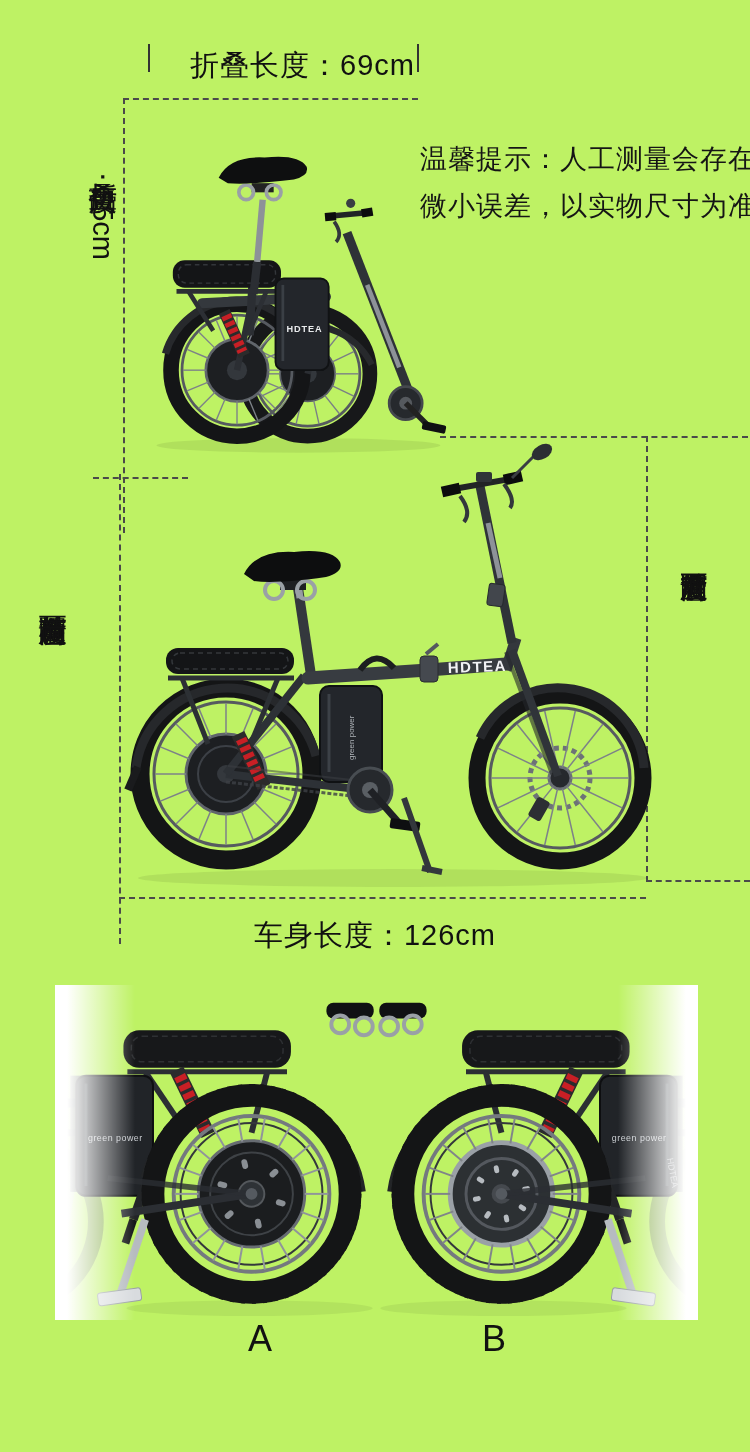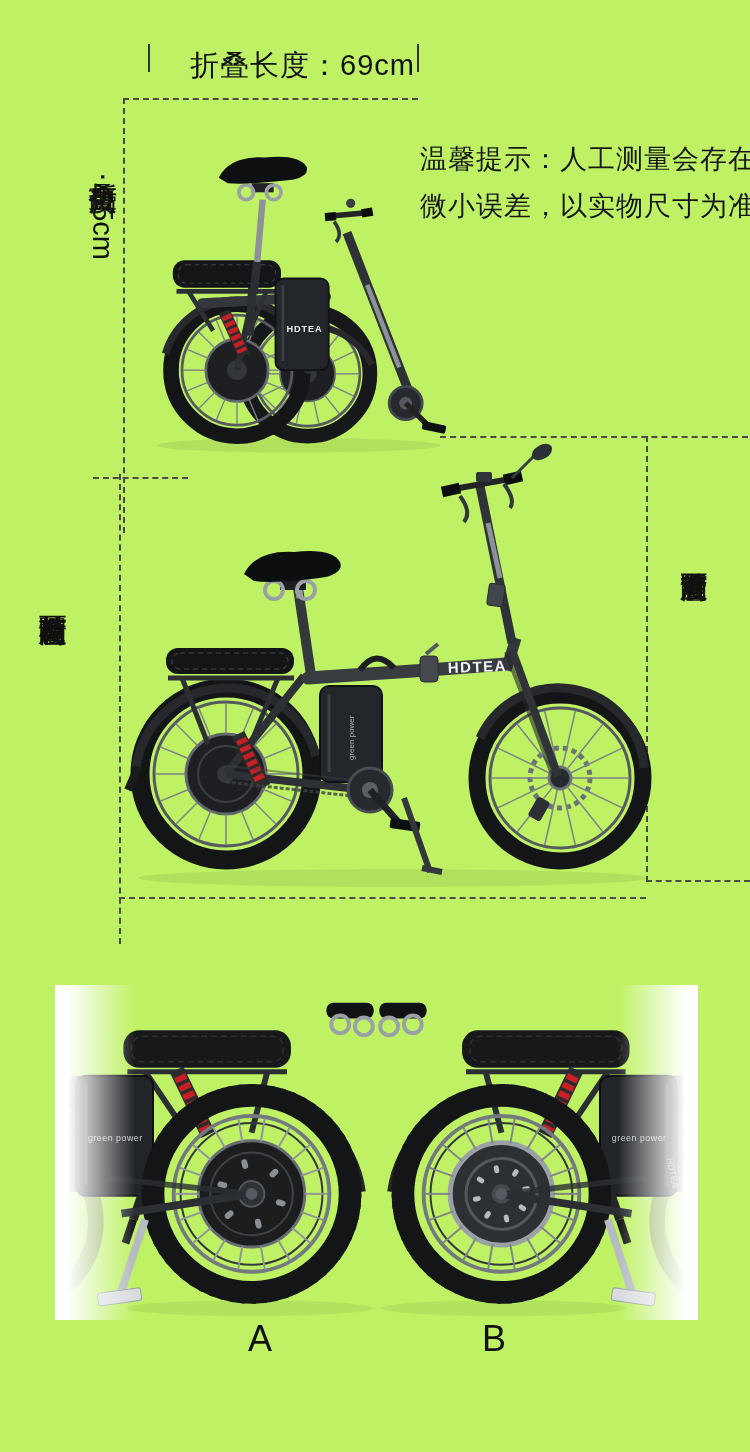--- a/index.html
+++ b/index.html
@@ -275,20 +275,21 @@
       <circle cx="262" cy="352" r="8" fill="#5a5f64"></circle>
       <line x1="262" y1="352" x2="292" y2="386" stroke="#1f2125" stroke-width="7"></line>
       <rect x="282" y="382" width="30" height="10" rx="2" fill="#0e0f11" transform="rotate(8 297 387)"></rect>
     </g>
     <g>
       <line x1="296" y1="360" x2="322" y2="434" stroke="#33373c" stroke-width="6"></line>
       <line x1="314" y1="430" x2="334" y2="434" stroke="#33373c" stroke-width="6"></line>
     </g>
   </svg>
 
+  <div class="dim-label center-label" style="top:916px;">车身长度：126cm</div>
 
   <svg class="abs" style="left:55px;top:985px;" width="330" height="335" viewBox="0 0 320 340">
     <ellipse cx="190" cy="328" rx="125" ry="8" fill="rgba(0,0,0,0.06)"></ellipse>
     <circle cx="-52" cy="240" r="86" fill="none" stroke="#3a3d41" stroke-width="16" opacity="0.35"></circle>
     <line x1="18" y1="150" x2="2" y2="240" stroke="#c4c8cc" stroke-width="10" opacity="0.5"></line>
     <line x1="0" y1="120" x2="70" y2="118" stroke="#34383d" stroke-width="9" opacity="0.8"></line>
     <line x1="0" y1="150" x2="45" y2="150" stroke="#2c3034" stroke-width="7" opacity="0.7"></line>
     <rect x="8" y="92" width="20" height="118" fill="#2e3236" opacity="0.85"></rect>
     <text x="22" y="176" font-size="9" fill="#cfd3d7" opacity="0.75" transform="rotate(-80 22 176)">HDTEA</text>
 

